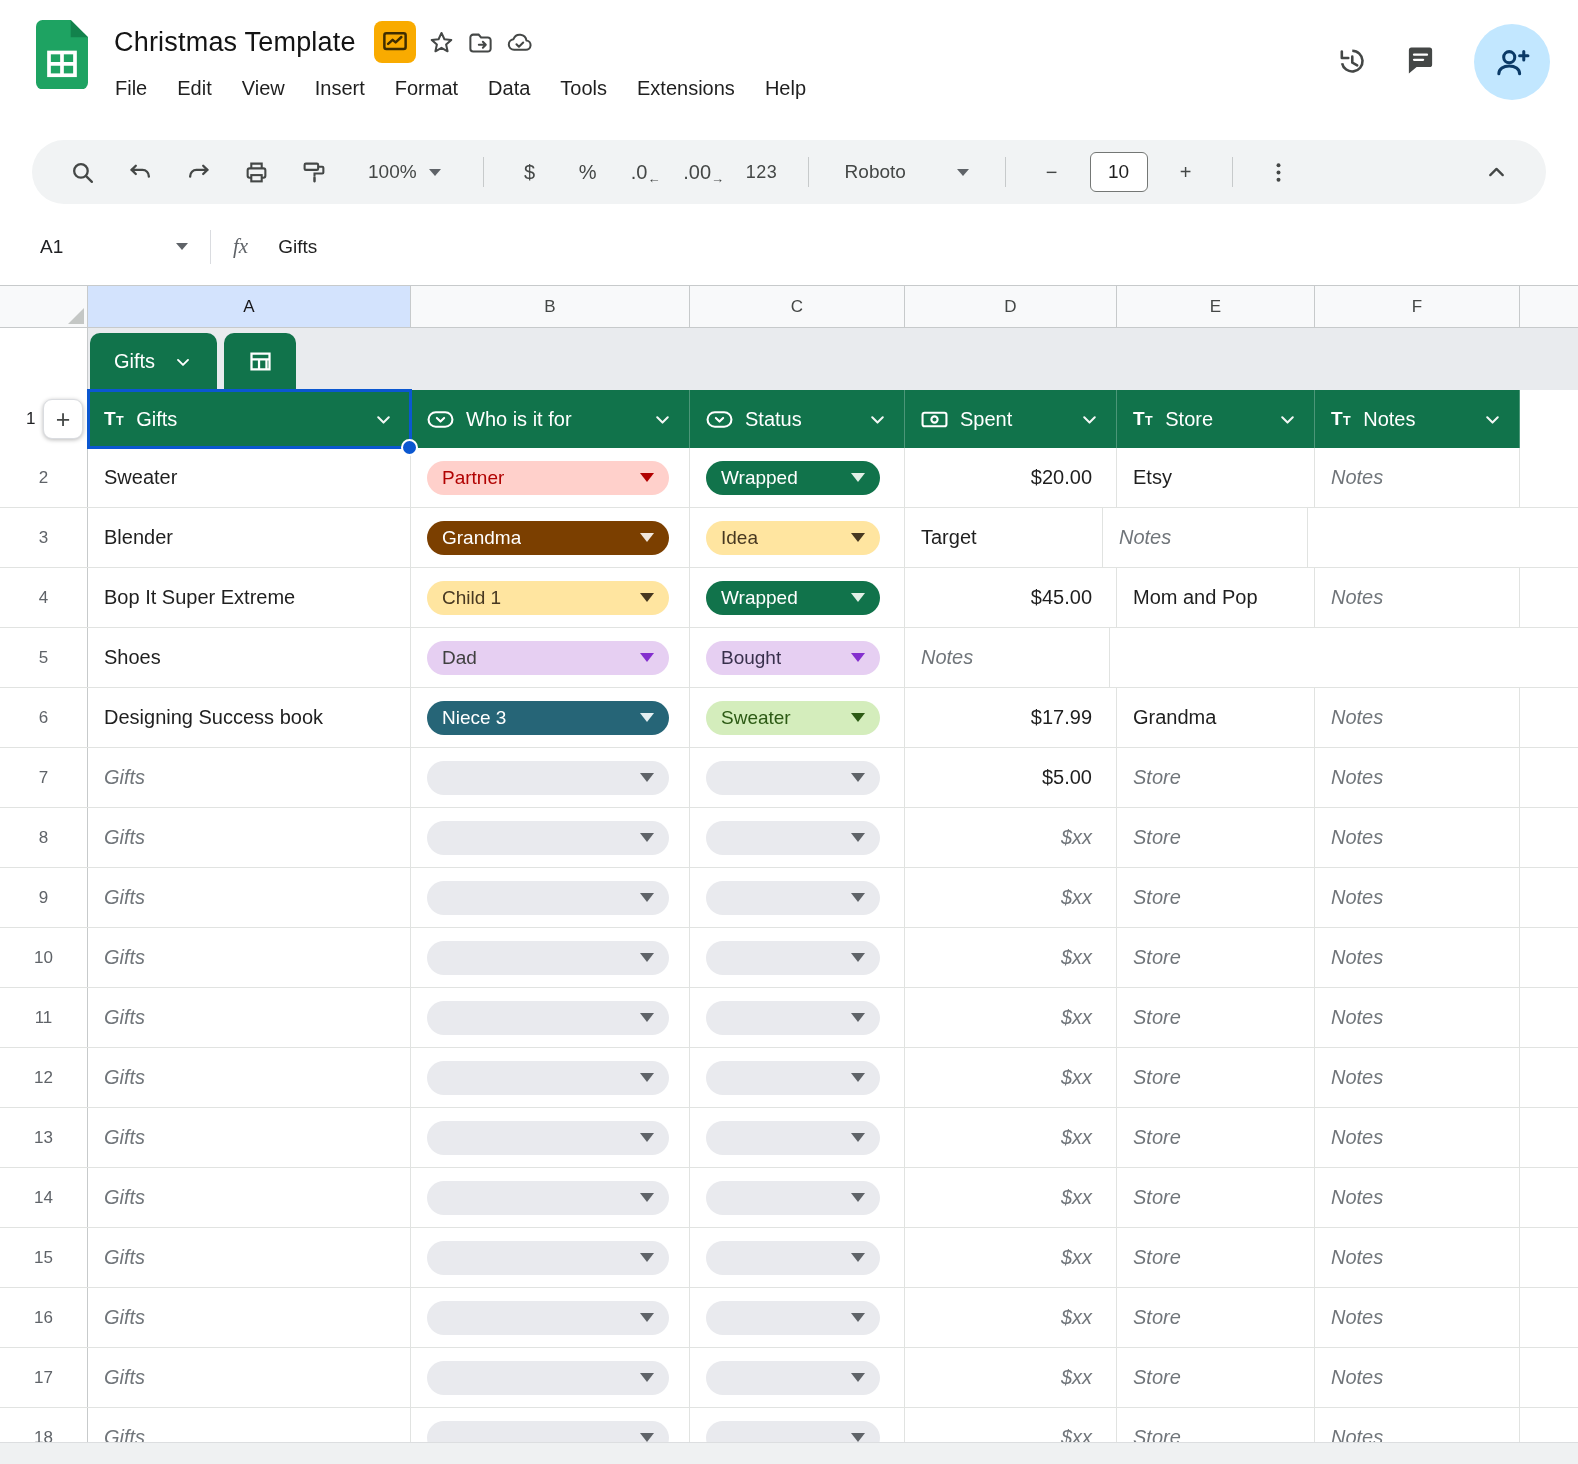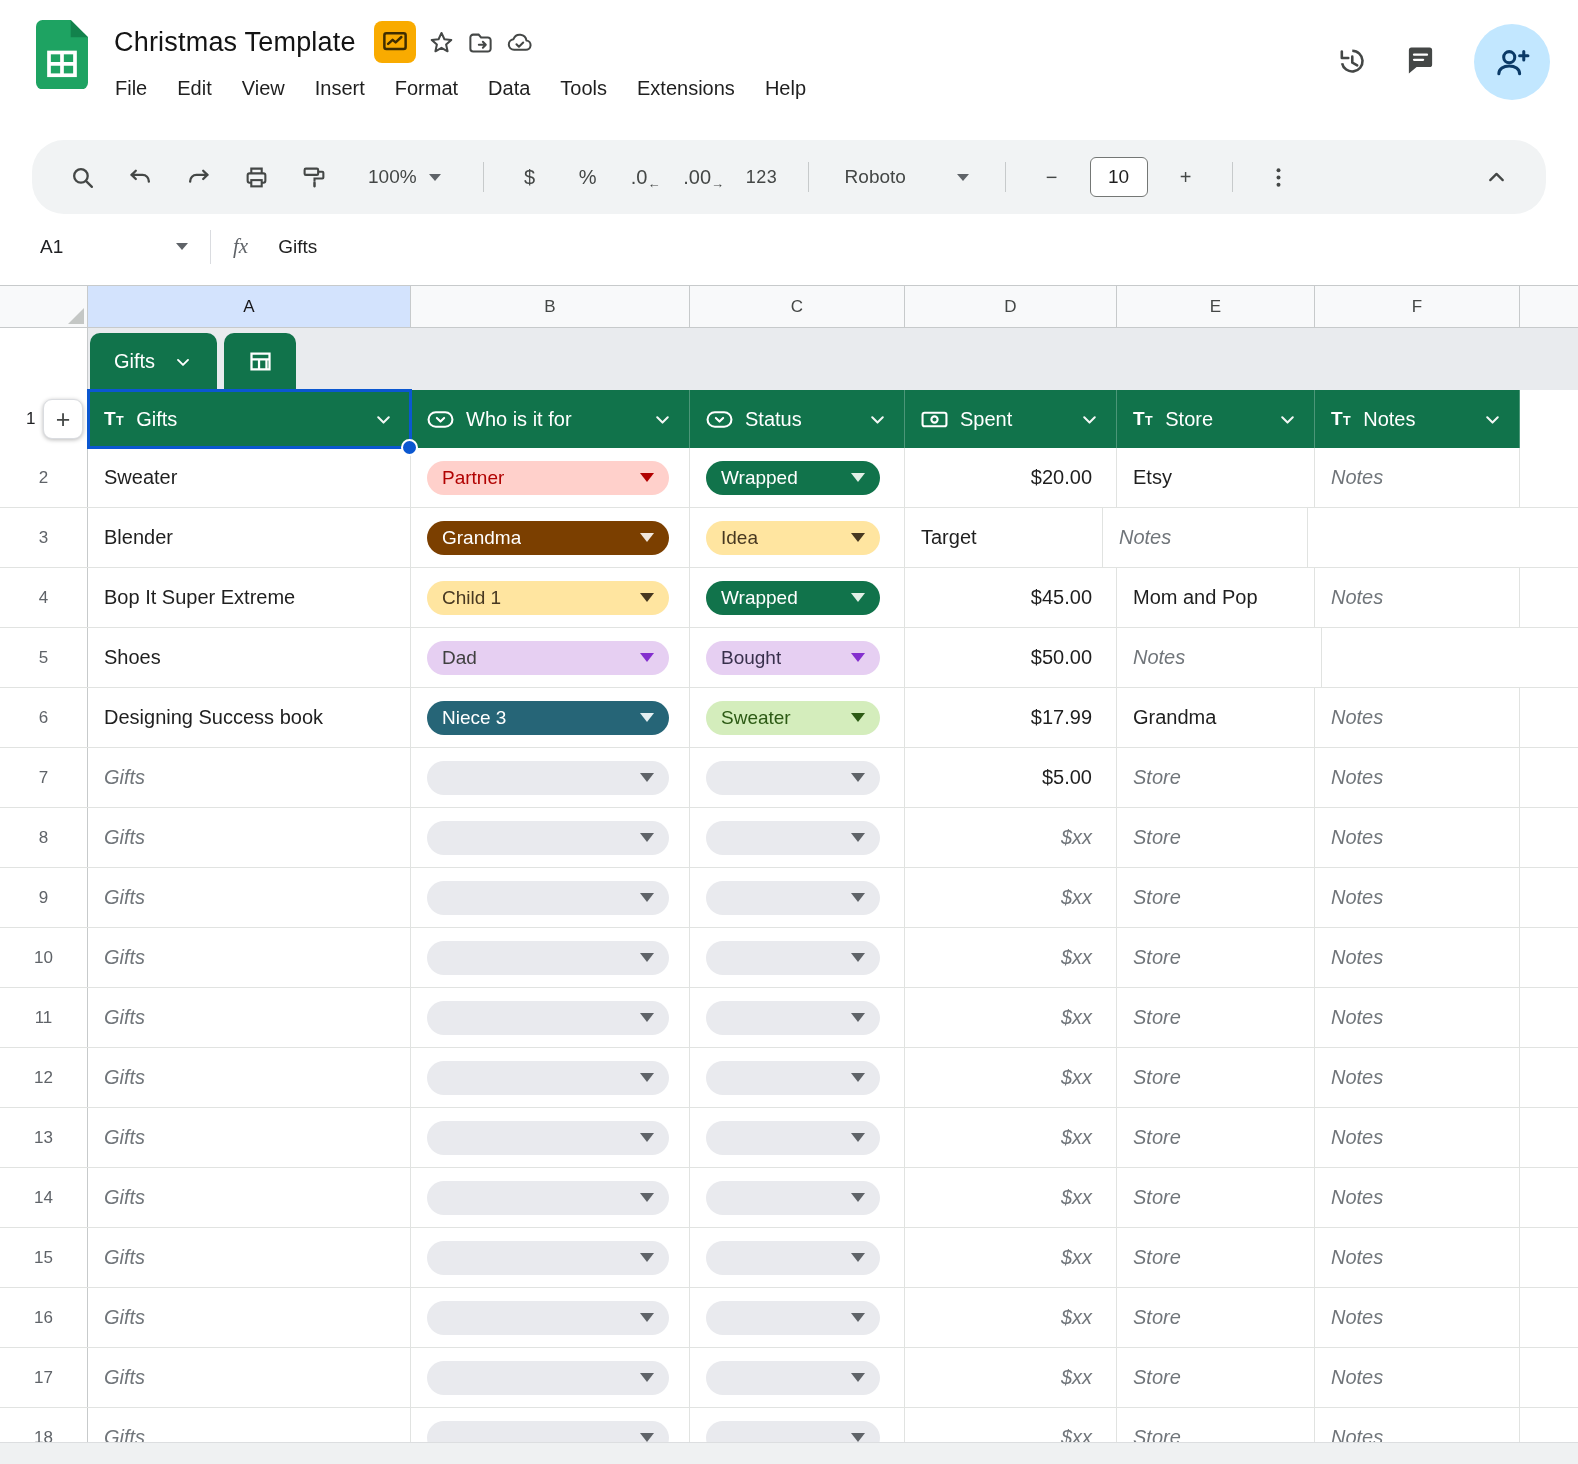--- a/index.html
+++ b/index.html
@@ -26,21 +26,21 @@
   .ticon svg{ width:27px; height:27px; stroke:#444746; }
   .menubar{ display:flex; margin-left:-14px; margin-top:0; }
   .menu-item{ font-size:20px; padding:7px 15px; border-radius:8px; color:#1f1f1f; cursor:pointer; }
   .head-right{ display:flex; align-items:center; gap:38px; margin-left:auto; height:96px; padding-right:4px; }
   .hicon svg{ width:31px; height:31px; }
   .share{ width:76px; height:76px; border-radius:50%; background:#c2e7ff; display:flex; align-items:center; justify-content:center; }
   .share svg{ width:36px; height:34px; }
 
   
   .toolbar-wrap{ height:72px; padding:4px 32px; }
-  .toolbar{ height:74px; background:#f1f3f4; border-radius:32px; display:flex; align-items:center; padding:0 26px; gap:10px; }
+  .toolbar{ height:64px; background:#f1f3f4; border-radius:32px; display:flex; align-items:center; padding:0 26px; gap:10px; }
   .tbtn{ width:48px; height:46px; border-radius:24px; display:flex; align-items:center; justify-content:center; color:var(--muted); flex:0 0 auto; }
   .tbtn svg{ width:25px; height:25px; }
   .tb-txt{ font-size:20px; font-weight:500; color:var(--muted); }
   .tb-123 span{ font-size:18px; letter-spacing:.5px; }
   .tb-dec{ position:relative; }
   .dec-arr::after{ font-size:13px; position:relative; top:4px; color:var(--muted); }
   .dec-l::after{ content:"\2190"; }
   .dec-r::after{ content:"\2192"; }
   .tb-zoom{ display:flex; align-items:center; gap:12px; font-size:19px; color:var(--muted); padding:0 14px; margin:0 6px; cursor:pointer; }
   .caret{ width:0; height:0; border-left:6px solid transparent; border-right:6px solid transparent; border-top:7px solid #5f6368; }
@@ -461,23 +461,20 @@
               <span class="chip-label">Dad</span>
               <span class="tri" style="border-top-color:#8430ce"></span>
             </div>
           </div>
           <div class="cell w-c">
             <div class="chip chip-c" style="background:#e6cff2;color:#38304c">
               <span class="chip-label">Bought</span>
               <span class="tri" style="border-top-color:#8430ce"></span>
             </div>
           </div>
-          <div class="cell w-d right">
-            <span class="val">$50.00</span>
-          </div>
           <div class="cell w-f">
             <span class="ph">Notes</span>
           </div>
           <div class="rowfill"></div>
         </div>
         <div class="row">
           <div class="gut">6</div>
           <div class="cell w-a">
             <span class="val">Designing Success book</span>
           </div>

